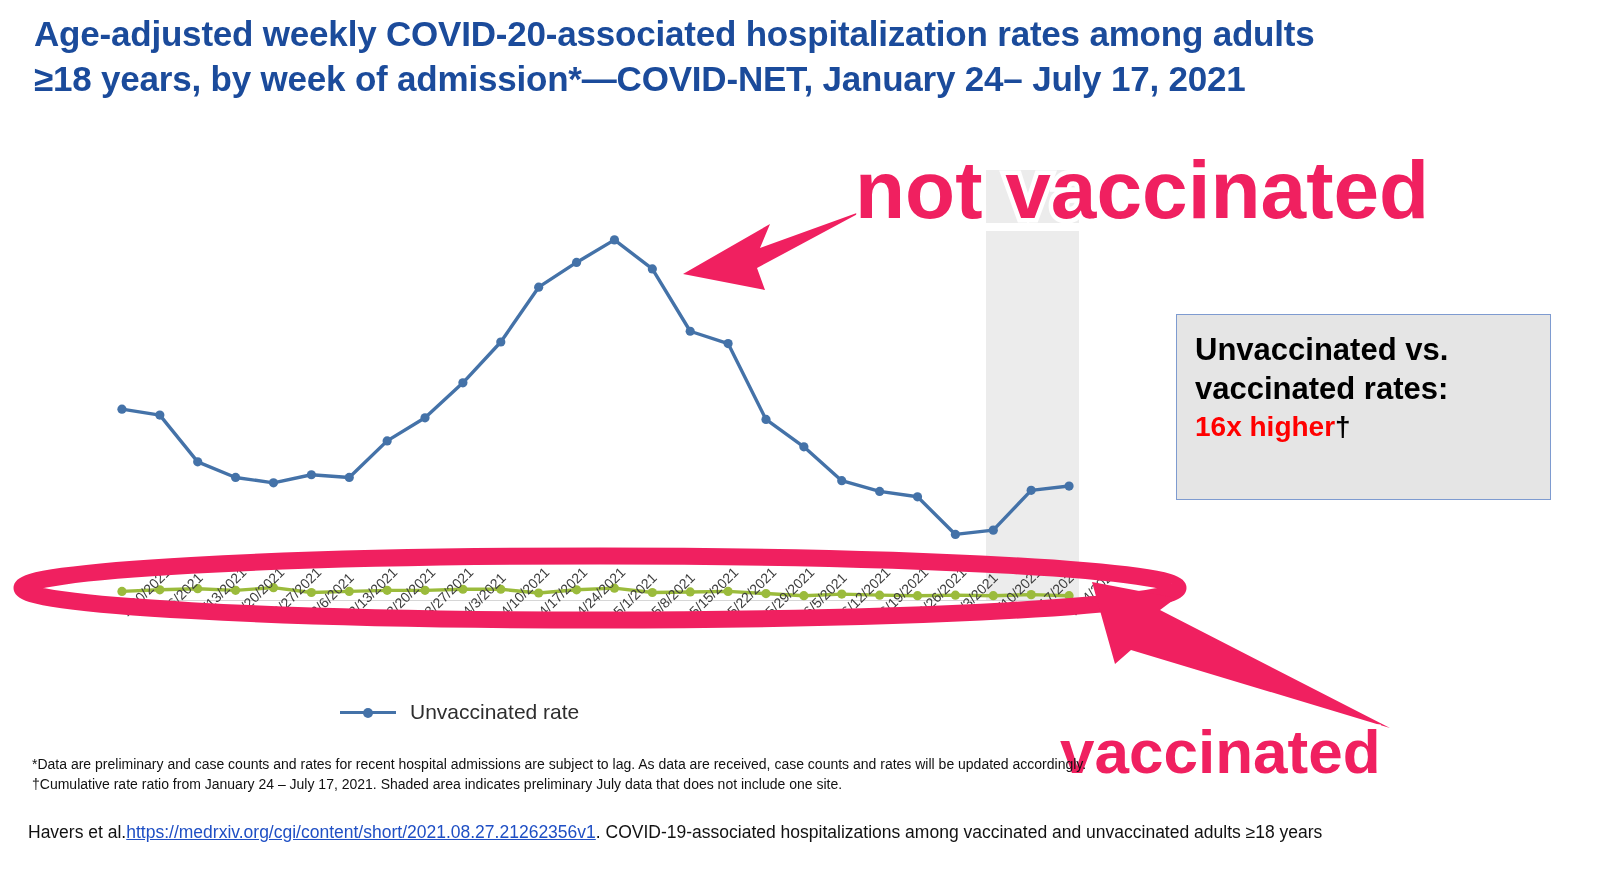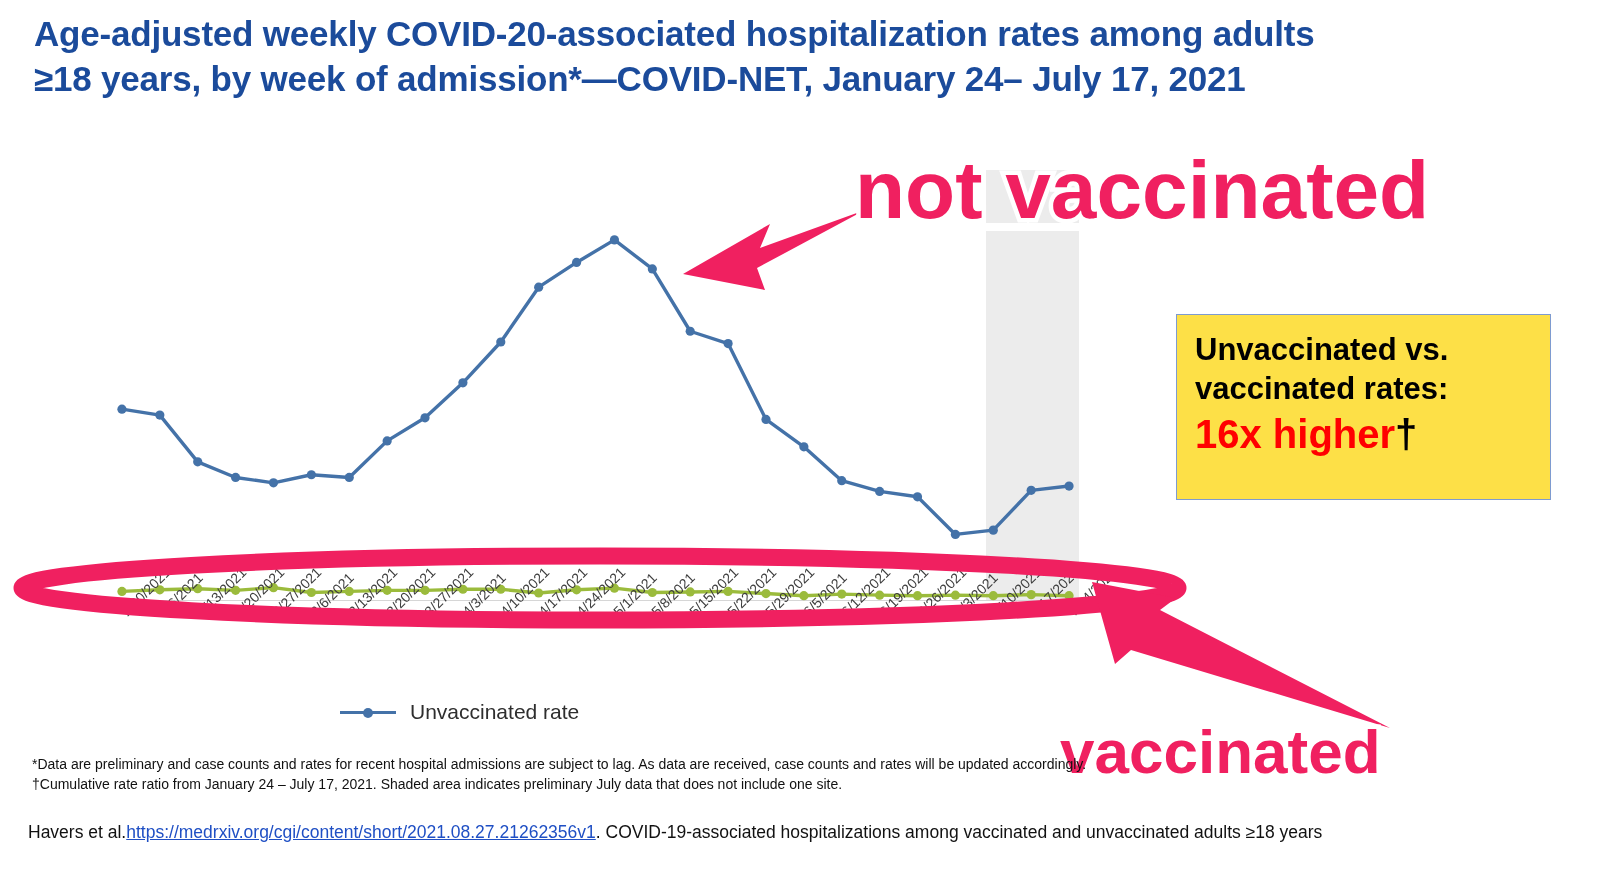--- a/index.html
+++ b/index.html
@@ -40,25 +40,25 @@
     align-items:center;font-size:21px;color:#2E2E2E;
   }
   .legend-item{display:flex;align-items:center;gap:14px;}
   .legend-swatch{position:relative;width:56px;height:14px;}
   .legend-swatch .ln{position:absolute;left:0;top:6px;width:56px;height:3px;}
   .legend-swatch .dt{position:absolute;left:23px;top:3px;width:10px;height:10px;border-radius:50%;}
 
   
   .callout{
     position:absolute;left:1176px;top:314px;width:375px;height:186px;
-    border:1px solid #7E9BD0;background:#fde047;box-sizing:border-box;
+    border:1px solid #7E9BD0;background:#e5e5e5;box-sizing:border-box;
     padding:16px 0 0 18px;
   }
   .callout-l{font-size:31px;font-weight:bold;color:#000;line-height:1.25;display:block;}
-  .callout-red{font-size:40px;font-weight:bold;color:#FF0000;line-height:1.25;display:block;}
+  .callout-red{font-size:28px;font-weight:bold;color:#FF0000;line-height:1.25;display:block;}
   .callout-red .dag{color:#000;}
 
   
   .anno{
     position:absolute;font-weight:bold;color:#F02060;
     -webkit-text-stroke:9px #ffffff;paint-order:stroke fill;
     white-space:nowrap;
     text-decoration:underline;
   }
   .anno-top{left:855px;top:143px;font-size:82px;}

